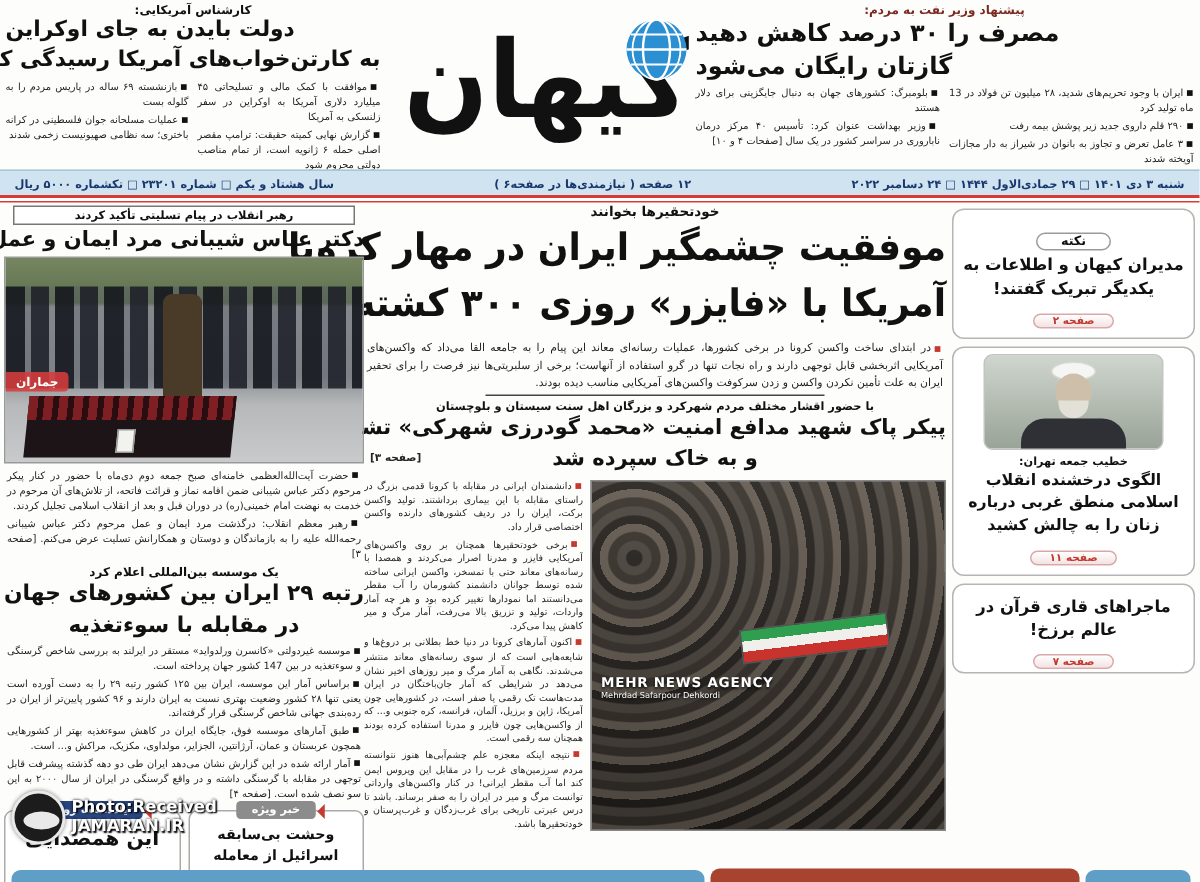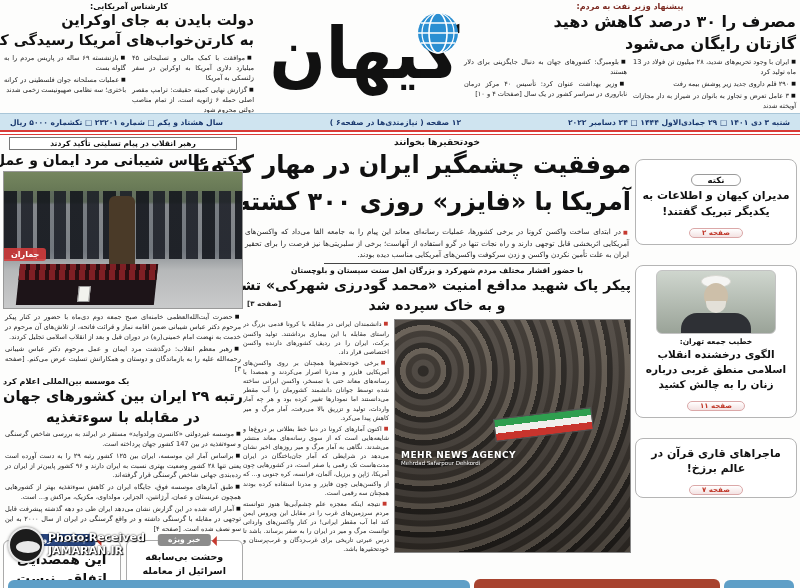--- a/index.html
+++ b/index.html
@@ -5,42 +5,42 @@
   * { margin:0; padding:0; box-sizing:border-box; }
   body { font-family:"DejaVu Sans", sans-serif; background:#e8e8e6; }
   .page { position:relative; width:800px; height:588px; background:#fdfdfc; overflow:hidden; direction:rtl; color:#111; }
 
   
   .topstory { position:absolute; top:2px; }
   .tl { left:4px; width:250px; }
   .tr { right:4px; width:332px; }
   .kicker { font-size:8px; font-weight:bold; text-align:center; }
   .kicker.maroon { color:#7c2a22; }
-  .hl { font-weight:bold; text-align:right; white-space:nowrap; line-height:1.35; }
+  .hl { font-weight:bold; text-align:left; white-space:nowrap; line-height:1.35; }
   .tl .hl { font-size:14.5px; }
   .tr .hl { font-size:16px; }
   .bullets { display:flex; gap:6px; margin-top:4px; }
   .bcol { flex:1; }
   .b { font-size:6.6px; line-height:1.5; text-align:justify; color:#222; margin-bottom:2px; }
   .b::before { content:"■"; font-size:5px; color:#111; margin-left:2px; vertical-align:1px; }
   .b.red::before { color:#c5392f; }
   .lastpage-tag { position:absolute; left:2px; bottom:-2px; border:1px solid #555; font-size:7px; font-weight:bold; padding:0 4px; background:#fff; }
 
   
   .masthead { position:absolute; left:262px; top:4px; width:205px; height:104px; text-align:center; }
   .masthead .word { font-size:66px; font-weight:900; letter-spacing:-3px; line-height:100px; transform:scaleY(1.08); display:block; }
   .globe { position:absolute; right:6px; top:6px; }
 
   
   .strip { position:absolute; top:113px; left:0; width:800px; height:17px; background:#cfe4f0; border-top:1px solid #a9c6d8; display:flex; align-items:center; justify-content:space-between; padding:0 10px; font-size:7.6px; font-weight:bold; color:#1a386e; }
   .redrule { position:absolute; top:130px; left:0; width:800px; height:5px; border-top:2px solid #d93a36; border-bottom:1px solid #d93a36; background:#fff; }
 
   
   .sidebar { position:absolute; right:3px; top:139px; width:162px; }
-  .sbox { border:1px solid #b5b5b5; border-radius:8px; background:#fff; text-align:center; padding:4px 5px 5px; margin-bottom:5px; position:relative;margin-top:20px; }
+  .sbox { border:1px solid #b5b5b5; border-radius:8px; background:#fff; text-align:center; padding:4px 5px 5px; margin-bottom:5px; position:relative; }
   .sbox .tab { display:inline-block; border:1px solid #9a9a9a; border-radius:9px; background:#fff; font-size:8.5px; font-weight:bold; padding:0 16px; margin-top:-12px; margin-bottom:2px; }
   .sbox .shl { font-size:11px; font-weight:bold; line-height:1.45; }
   .sbox .shl.sm { font-size:10.5px; }
   .sbox .skick { font-size:7.5px; font-weight:bold; margin:2px 0 1px; }
   .pagepill { display:inline-block; margin-top:3px; font-size:7px; font-weight:bold; color:#c0392b; background:linear-gradient(#ffffff,#f3e2e2); border:1px solid #dba8a8; border-radius:7px; padding:0 12px; }
   .portrait { position:relative; width:120px; height:56px; margin:0 auto 3px; border-radius:6px; border:1px solid #c3c3c3; overflow:hidden; background:linear-gradient(#ded8cb,#b7b0a2); }
   .portrait.tall { height:64px; background:linear-gradient(#cfd6ce,#9aa398); }
   .p-head { position:absolute; top:10px; left:50%; transform:translateX(-50%); width:24px; height:26px; border-radius:50%; background:#cdbfa9; }
   .p-hair { position:absolute; top:6px; left:50%; transform:translateX(-50%); width:26px; height:10px; border-radius:50%; background:#e9e7e1; }
   .p-beard { position:absolute; top:26px; left:50%; transform:translateX(-50%); width:20px; height:12px; border-radius:0 0 10px 10px; background:#e3e0d8; }
@@ -78,21 +78,21 @@
              background:linear-gradient(#75865f 0%, #5f7050 22%, #96999b 24%, #8a8f93 58%, #b6b8b9 72%, #c9cacb 100%); }
   .mourners { position:absolute; top:14%; left:0; width:100%; height:50%;
               background:repeating-linear-gradient(90deg, rgba(22,25,31,.92) 0 13px, rgba(84,90,100,.45) 13px 17px, rgba(30,33,41,.9) 17px 29px, rgba(100,104,112,.35) 29px 33px); }
   .robe-figure { position:absolute; top:18%; left:44%; width:26px; height:52%; background:#4a3a28; border-radius:6px 6px 0 0; }
   .coffin { position:absolute; left:6%; bottom:2%; width:58%; height:30%; background:#1d1418; transform:skewX(-6deg); }
   .coffin .cloth { position:absolute; top:0; left:0; width:100%; height:40%; background:repeating-linear-gradient(90deg,#7e1f24 0 6px,#2a0d10 6px 10px); }
   .coffin .placard { position:absolute; bottom:6%; left:44%; width:12px; height:16px; background:#f2f2ee; border:1px solid #999; }
   .jamaran-tag { position:absolute; left:0; top:56%; background:rgba(214,60,60,.88); color:#fff; font-size:8px; font-weight:bold; padding:2px 7px; border-radius:0 3px 3px 0; }
   .caps { margin:3px 2px 0; }
   .caps .b { font-size:6.7px; }
-  .maln-kick { font-size:8px; font-weight:bold; text-align:left; margin-top:3px; }
+  .maln-kick { font-size:8px; font-weight:bold; text-align:center; margin-top:3px; }
   .maln-hl { font-size:14.5px; font-weight:900; text-align:center; white-space:nowrap; line-height:1.4; }
   .maln-bullets { margin:3px 2px 0; }
   .boxrow { display:flex; gap:5px; margin-top:5px; }
   .fbox { flex:1; position:relative; border:1px solid #aaa; border-radius:6px; background:#fff; text-align:center; padding:9px 4px 3px; height:72px; }
   .ftag { position:absolute; top:-7px; left:50%; transform:translateX(-50%); color:#fff; font-size:7.5px; font-weight:bold; padding:1px 10px 2px; border-radius:3px; white-space:nowrap; }
   .ftag.gray { background:#8c8c8c; }
   .ftag.navy { background:#28457f; }
   .ftag::after { content:""; position:absolute; right:-6px; top:2px; border:5px solid transparent; border-right-color:#c5392f; border-left:0; }
   .fbox .fhl { font-size:9.5px; font-weight:bold; line-height:1.5; }
   .fbox .fhl.big { font-size:13.5px; line-height:1.4; }
@@ -250,21 +250,20 @@
     </div>
     <div class="boxrow">
       <div class="fbox">
         <div class="ftag gray">خبر ویژه</div>
         <div class="fhl">وحشت بی‌سابقه اسرائیل از معامله تسلیحات پیشرفته میان ایران و روسیه</div>
 
       </div>
       <div class="fbox">
         <div class="ftag navy">یادداشت روز</div>
         <div class="fhl big">این همصدایی</div>
-        <div class="fhl big">اتفاقی نیست</div>
 
       </div>
     </div>
   </div>
 
   <div class="jam-wm">
     <div class="jam-logo"></div>
     <div class="jam-text">
       <div>Photo:Received</div>
       <div>JAMARAN.IR</div>

